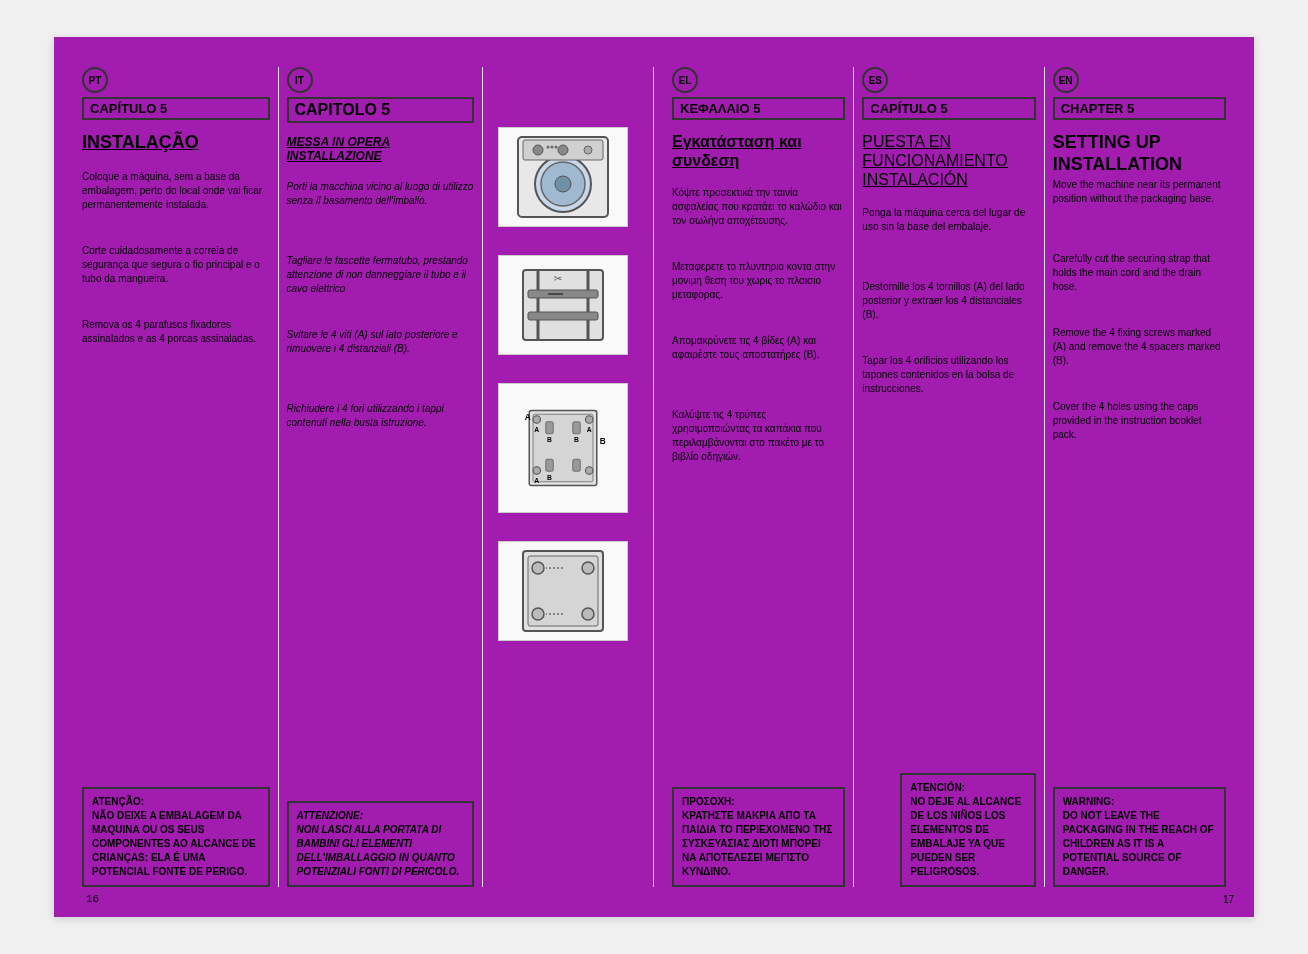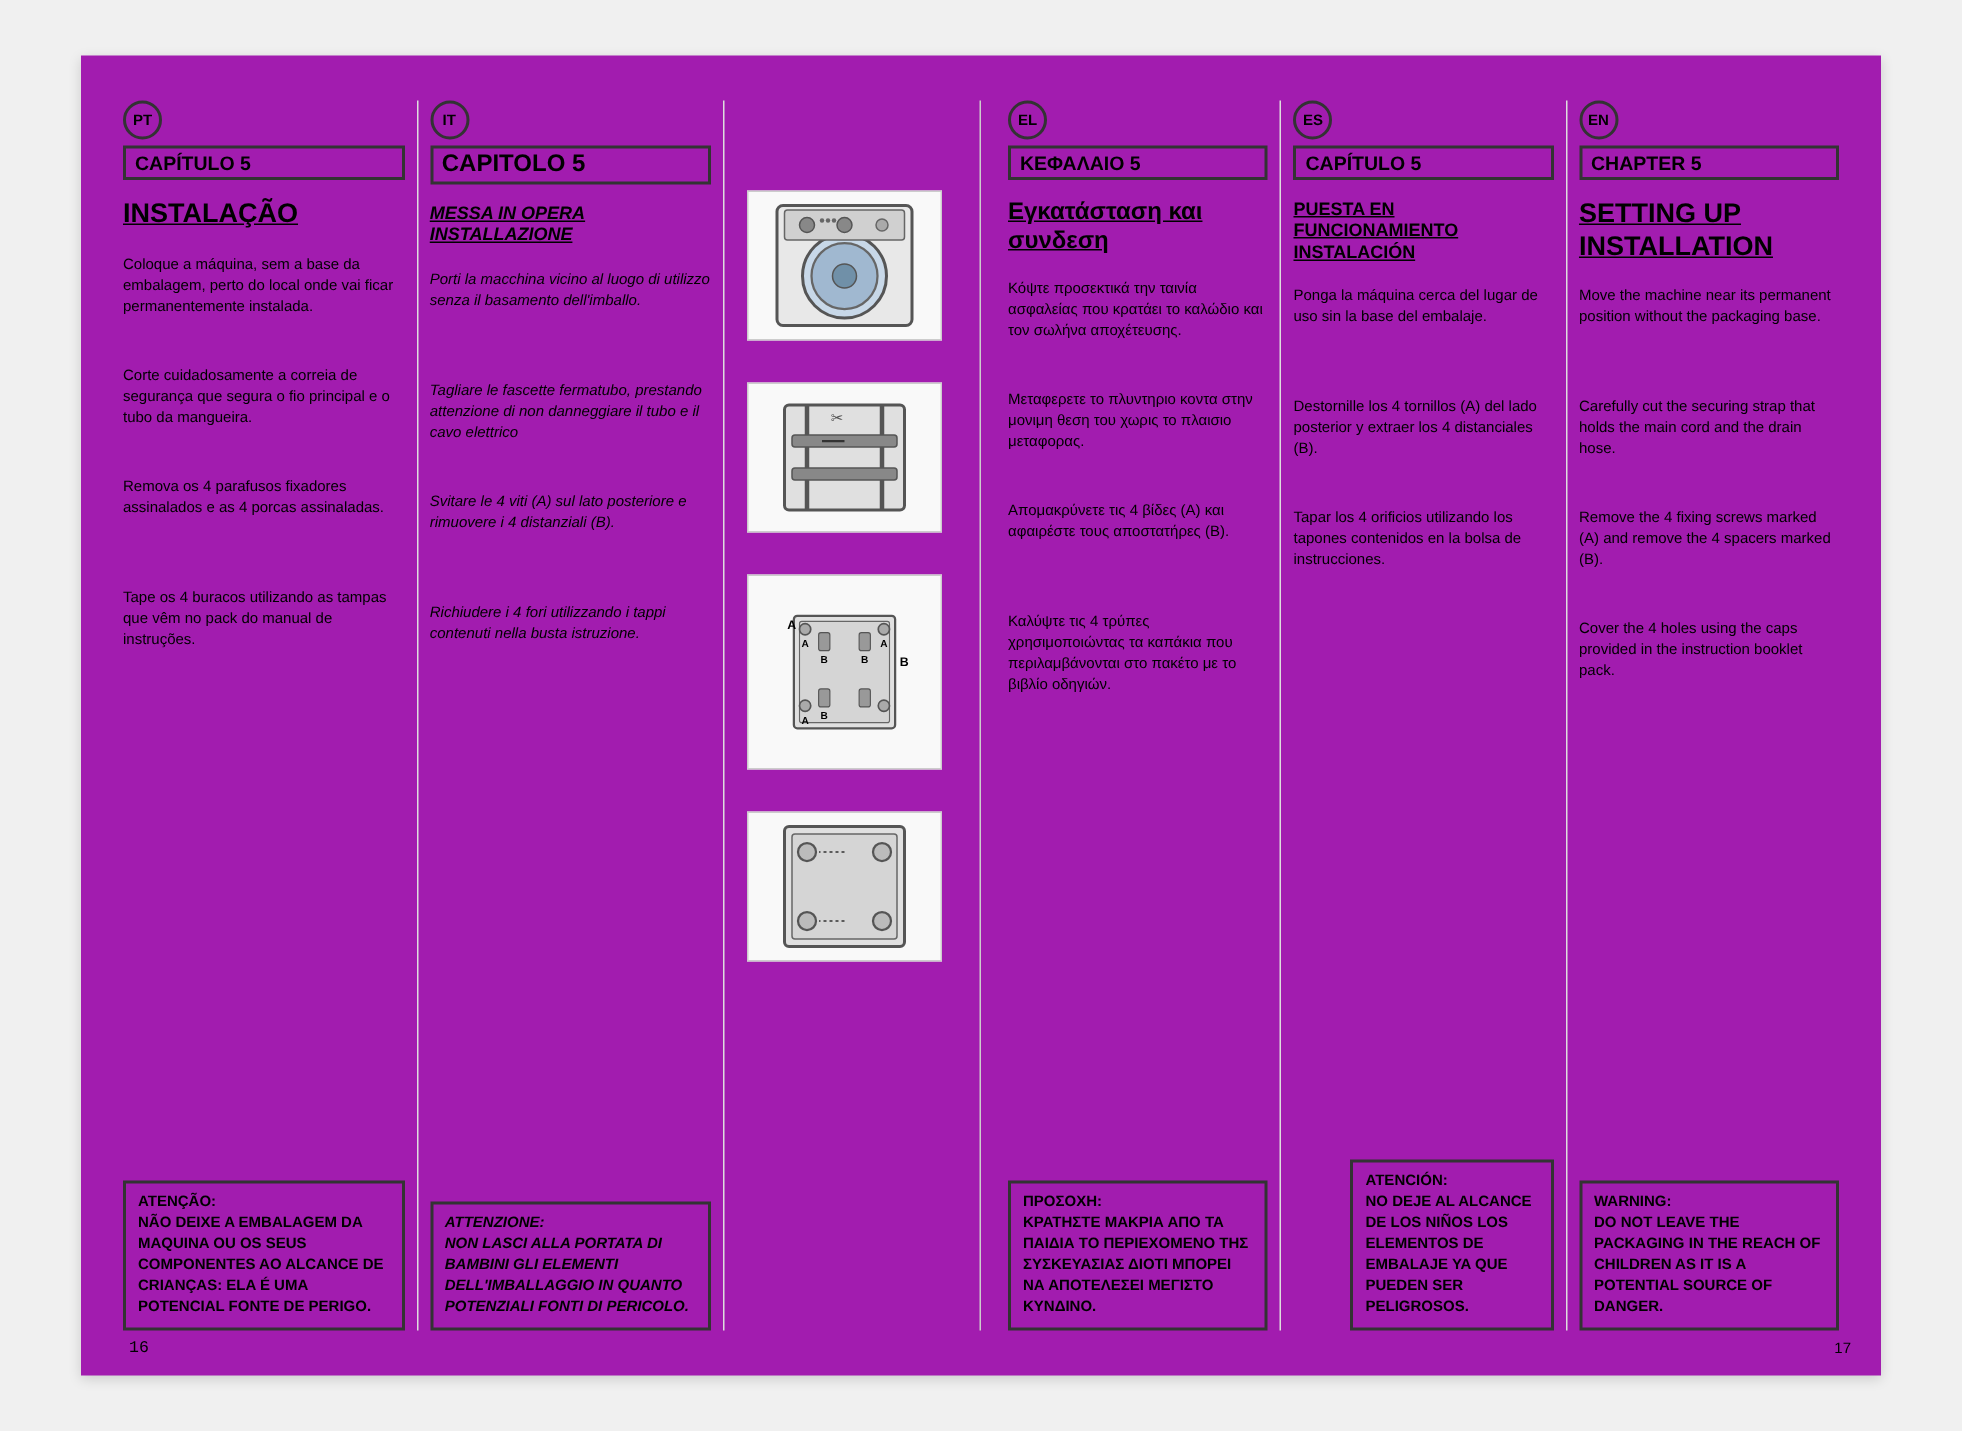--- a/index.html
+++ b/index.html
@@ -97,31 +97,30 @@
       line-height: 1.2;
     }
     .section-title-greek {
       font-size: 16px;
       font-weight: bold;
       text-decoration: underline;
       margin-bottom: 16px;
       line-height: 1.2;
     }
     .section-title-es {
-      font-size: 12px;
-      font-weight: bold;
+      font-size: 16px;
+      font-weight: normal;
       text-decoration: underline;
       margin-bottom: 16px;
       line-height: 1.2;
     }
     .section-title-en {
       font-size: 18px;
       font-weight: bold;
-      text-decoration: underline;
-      margin-bottom: 16px;
+      margin-bottom: 3px;
       line-height: 1.2;
     }
     .step-text {
       font-size: 10px;
       line-height: 1.4;
       margin-bottom: 24px;
       min-height: 50px;
     }
     .step-text-italic {
       font-size: 10px;
@@ -186,21 +185,20 @@
   <div class="left-half">
 
     <div class="column">
       <div class="lang-badge">PT</div>
       <div class="chapter-title">CAPÍTULO 5</div>
       <div class="section-title">INSTALAÇÃO</div>
 
       <div class="step-text">Coloque a máquina, sem a base da embalagem, perto do local onde vai ficar permanentemente instalada.</div>
       <div class="step-text">Corte cuidadosamente a correia de segurança que segura o fio principal e o tubo da mangueira.</div>
       <div class="step-text">Remova os 4 parafusos fixadores assinalados e as 4 porcas assinaladas.</div>
-      <div class="step-text">Tape os 4 buracos utilizando as tampas que vêm no pack do manual de instruções.</div>
 
       <div class="warning-box" style="white-space: pre-line;">ATENÇÃO:
 NÃO DEIXE A EMBALAGEM DA MAQUINA OU OS SEUS COMPONENTES AO ALCANCE DE CRIANÇAS: ELA É UMA POTENCIAL FONTE DE PERIGO.</div>
     </div>
 
     <div class="column">
       <div class="lang-badge">IT</div>
       <div class="chapter-title-italic">CAPITOLO 5</div>
       <div class="section-title-italic">MESSA IN OPERA INSTALLAZIONE</div>
 

